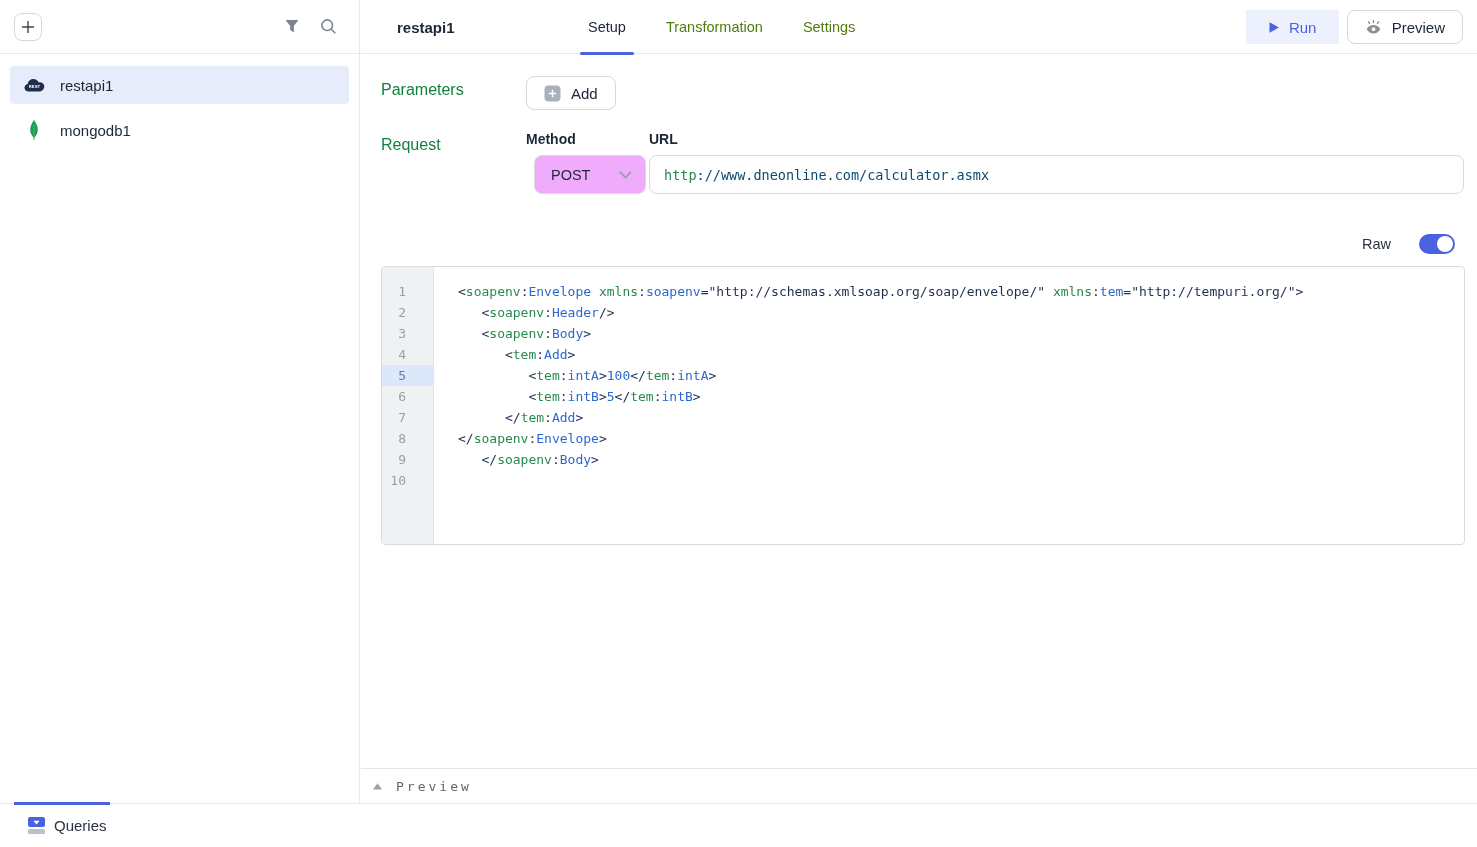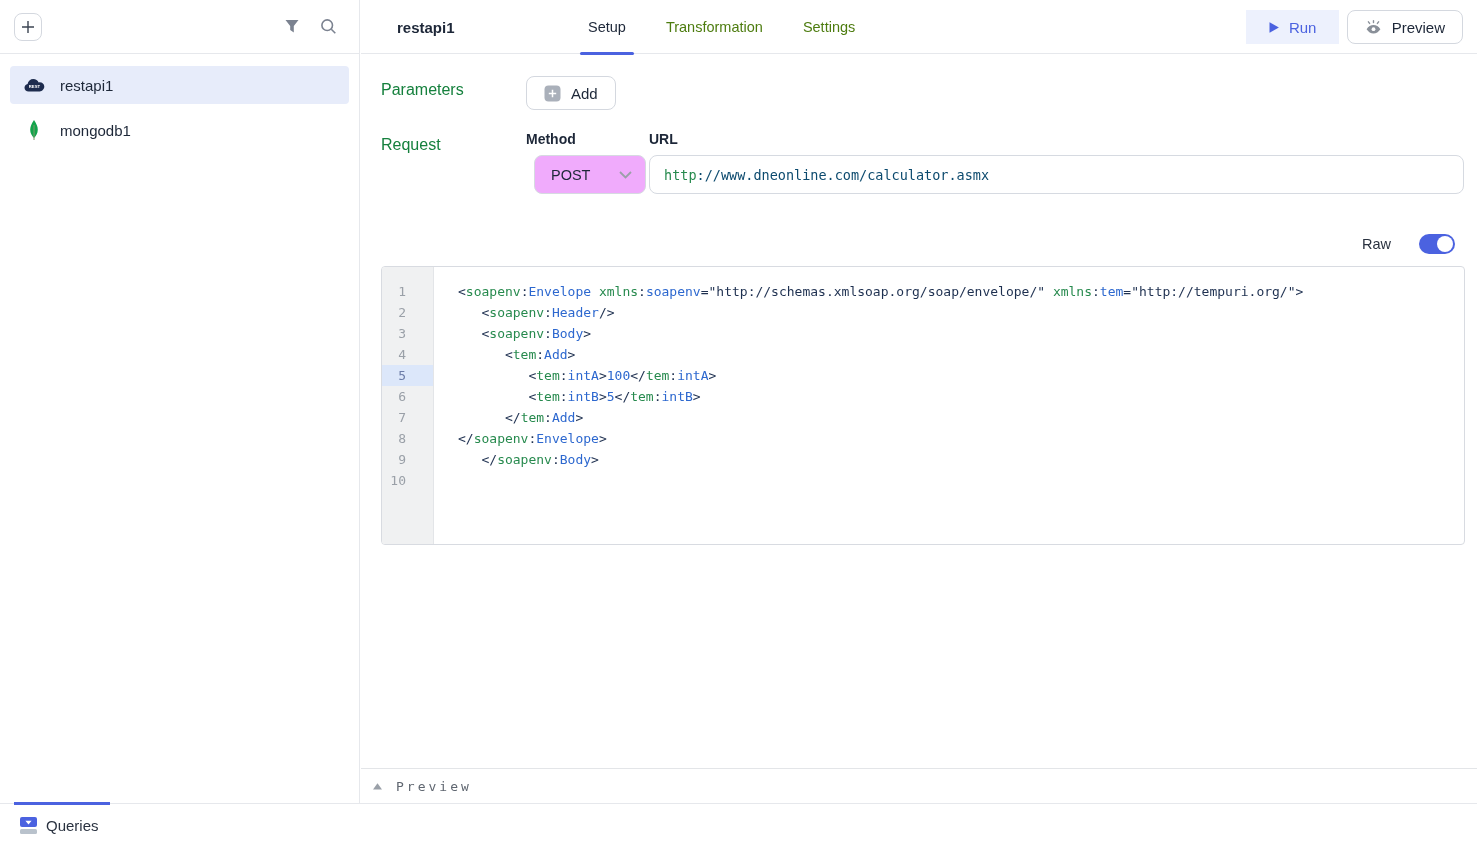--- a/index.html
+++ b/index.html
@@ -20,21 +20,21 @@
   .sh-spacer { flex:1; }
   .icon-btn { margin-left:20px; display:flex; align-items:center; cursor:pointer; }
   .sidebar-list { padding:12px 10px; }
   .side-item { height:38px; border-radius:4px; display:flex; align-items:center; gap:15px; padding:0 13px; margin-bottom:7px; font-size:15px; color:#1d2738; cursor:pointer; }
   .side-item.selected { background:var(--selected); }
   .side-item .it-icon { width:22px; display:flex; justify-content:center; }
 
   
   .bottom-bar { position:absolute; left:0; top:803px; width:1477px; height:44px; background:#fff; border-top:1px solid #e6e8ec; }
   .bb-indicator { position:absolute; left:14px; top:-2px; width:96px; height:3px; background:var(--accent); }
-  .bb-queries { display:flex; align-items:center; gap:9px; padding-left:20px; height:100%; width:fit-content; cursor:pointer; }
+  .bb-queries { display:flex; align-items:center; gap:9px; padding-left:28px; height:100%; width:fit-content; cursor:pointer; }
   .bb-queries span { font-size:15px; color:#2a3240; }
 
   
   .main { position:absolute; left:361px; top:0; width:1116px; height:847px; background:#fff; }
   .main-header { position:relative; height:54px; border-bottom:1px solid #e6e8ec; }
   .mh-title { position:absolute; left:36px; top:50%; transform:translateY(-50%); font-size:15px; font-weight:600; color:#1d2738; }
   .mh-tabs { position:absolute; left:219px; top:0; height:54px; display:flex; gap:24px; }
   .mh-tab { display:flex; align-items:center; padding:0 8px; font-size:14.5px; color:#4d7c0f; position:relative; cursor:pointer; }
   .mh-tab.active { color:#1d2738; }
   .mh-tab.active::after { content:""; position:absolute; left:0; right:0; bottom:-1px; height:3px; background:var(--accent); border-radius:2px; }

